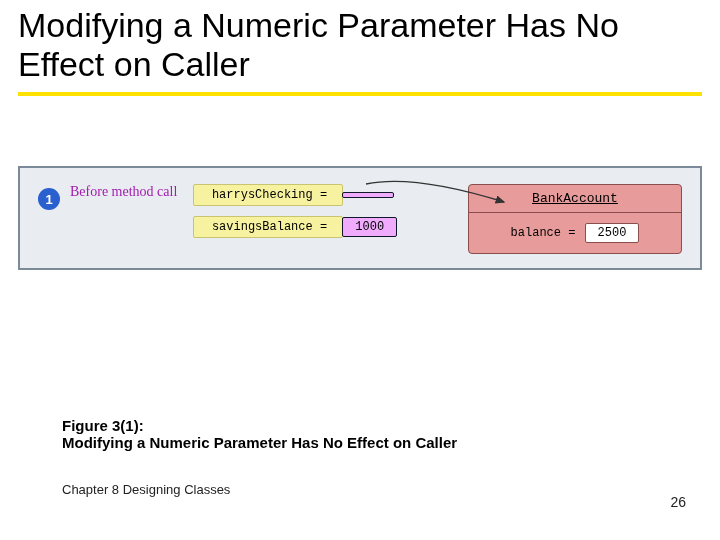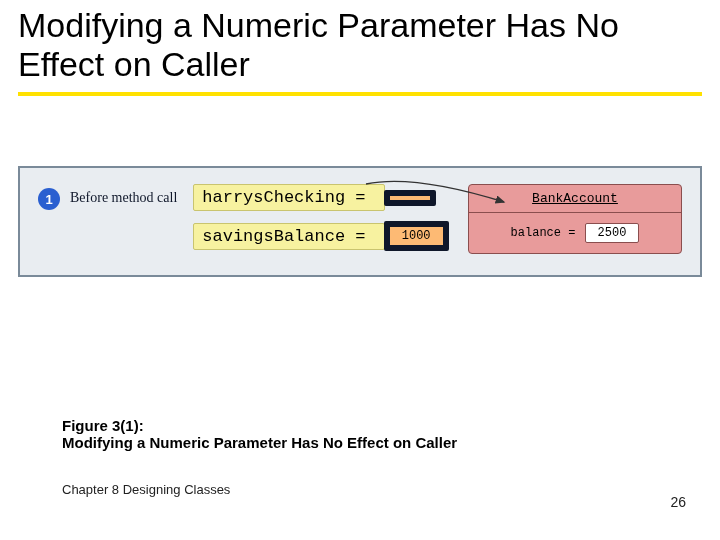--- a/index.html
+++ b/index.html
@@ -22,38 +22,38 @@
     display: flex;
     align-items: flex-start;
   }
   .step-badge {
     width: 22px; height: 22px; border-radius: 50%;
     background: #2a5fd0; color: #fff;
     font-size: 13px; font-weight: bold;
     display: flex; align-items: center; justify-content: center;
     flex: 0 0 auto; margin-right: 10px; margin-top: 4px;
   }
-  .step-label { font-family: Georgia, "Times New Roman", serif; font-size: 14px; color: #0f172a; flex: 0 0 auto; margin-top: 6px; margin-right: 10px; }
+  .step-label { font-family: Georgia, "Times New Roman", serif; font-size: 14px; color: #a21caf; flex: 0 0 auto; margin-right: 10px; }
   .vars { flex: 0 0 auto; margin-left: 6px; }
   .varrow { display: flex; align-items: center; margin-bottom: 10px; }
   .varlabel {
     background: #f7f2a0;
     border: 1px solid #c9c46f;
     border-radius: 2px;
     font-family: "Courier New", monospace;
-    font-size: 17px;
+    font-size: 12px;
     padding: 3px 8px 3px 8px;
     display: inline-flex; align-items: center;
     min-width: 150px;
     justify-content: flex-end;
     white-space: pre;
   }
   .valbox {
-    background: #fdba74;
-    border: 6px solid #0f172a;
+    background: #f0abfc;
+    border: 1px solid #0f172a;
     border-radius: 2px;
     font-family: "Courier New", monospace;
     font-size: 12px;
     padding: 2px 12px;
     margin-left: -1px;
     min-width: 52px;
     text-align: center;
     position: relative;
   }
   svg.arrow { position: absolute; top: 10px; left: 344px; width: 150px; height: 44px; pointer-events: none; }

